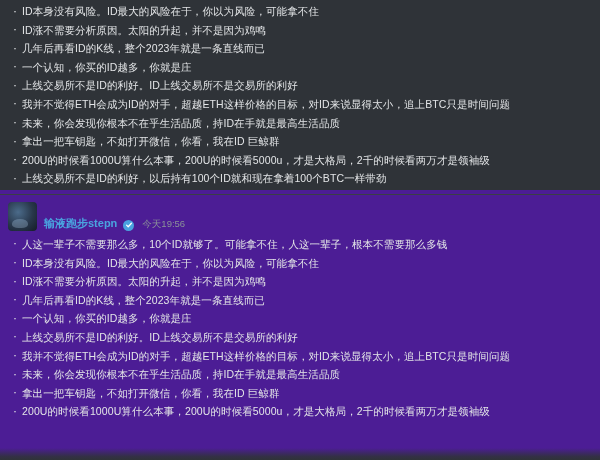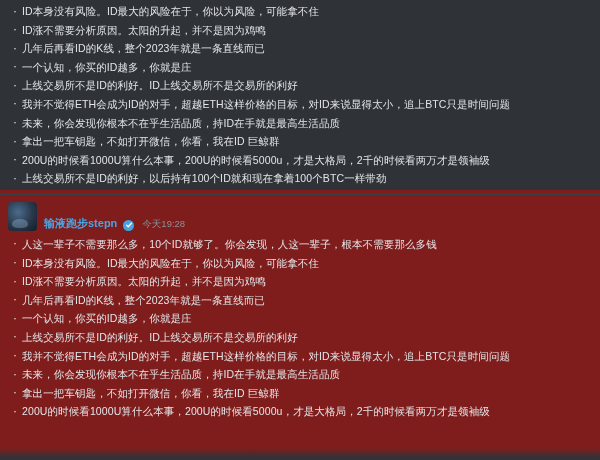--- a/index.html
+++ b/index.html
@@ -11,21 +11,21 @@
     height: 460px;
     overflow: hidden;
     background: #2b2f33;
     font-family: "Liberation Sans", sans-serif;
     color: #e6e8ea;
   }
   .screen {
     position: relative;
     width: 600px;
     height: 460px;
-    background: #7f1d1d;
+    background: #4c1d95;
     box-sizing: border-box;
     overflow: hidden;
   }
   .msg-block {
     padding: 2px 10px 2px 8px;
     box-sizing: border-box;
   }
   .block-top {
     background: #2f3338;
     padding-top: 2px;
@@ -138,25 +138,25 @@
   <div class="sep"></div>
 
   <div class="msg-header">
     <div class="avatar"></div>
     <span class="sender-name">输液跑步stepn</span>
     <span class="verified-badge">
       <svg width="8" height="8" viewBox="0 0 10 10">
           <path d="M2 5.2 L4 7.2 L8 2.8" stroke="#ffffff" stroke-width="1.6" fill="none" stroke-linecap="round" stroke-linejoin="round"></path>
         </svg>
     </span>
-    <span class="timestamp">今天19:28</span>
+    <span class="timestamp">今天19:56</span>
   </div>
 
   <div class="msg-block body-second">
-    <p class="line">人这一辈子不需要那么多，10个ID就够了。你会发现，人这一辈子，根本不需要那么多钱</p>
+    <p class="line">人这一辈子不需要那么多，10个ID就够了。可能拿不住，人这一辈子，根本不需要那么多钱</p>
     <p class="line">ID本身没有风险。ID最大的风险在于，你以为风险，可能拿不住</p>
     <p class="line">ID涨不需要分析原因。太阳的升起，并不是因为鸡鸣</p>
     <p class="line">几年后再看ID的K线，整个2023年就是一条直线而已</p>
     <p class="line">一个认知，你买的ID越多，你就是庄</p>
     <p class="line">上线交易所不是ID的利好。ID上线交易所不是交易所的利好</p>
     <p class="line">我并不觉得ETH会成为ID的对手，超越ETH这样价格的目标，对ID来说显得太小，追上BTC只是时间问题</p>
     <p class="line">未来，你会发现你根本不在乎生活品质，持ID在手就是最高生活品质</p>
     <p class="line">拿出一把车钥匙，不如打开微信，你看，我在ID 巨鲸群</p>
     <p class="line">200U的时候看1000U算什么本事，200U的时候看5000u，才是大格局，2千的时候看两万才是领袖级</p>
   </div>

